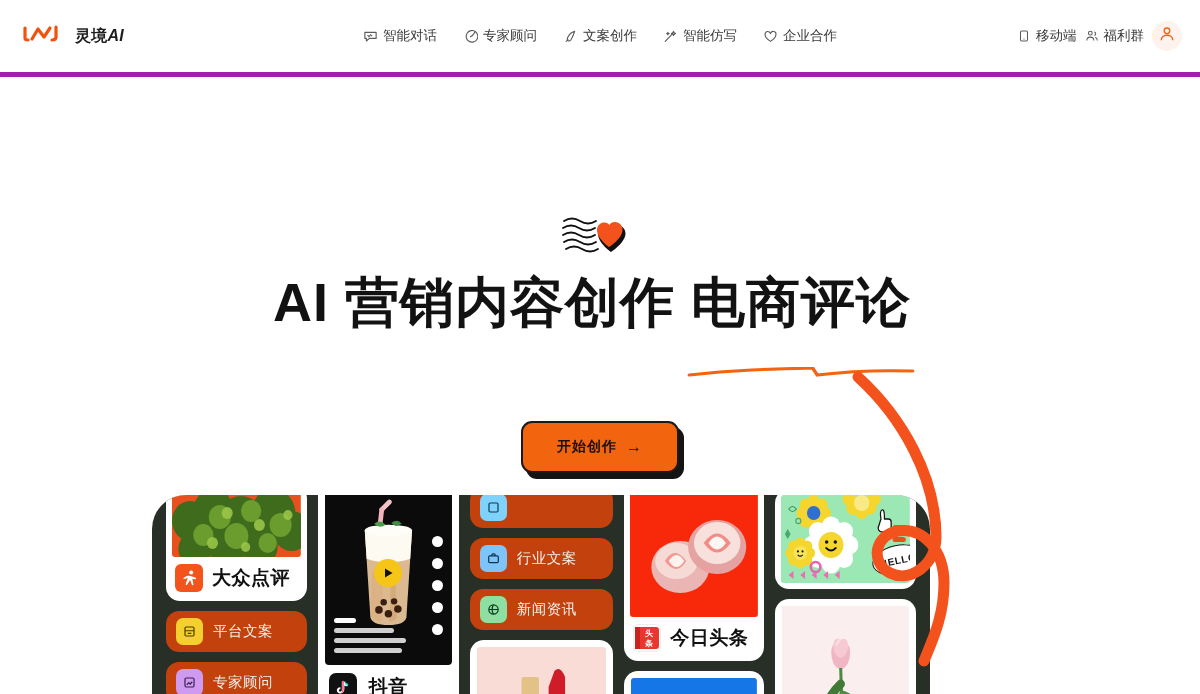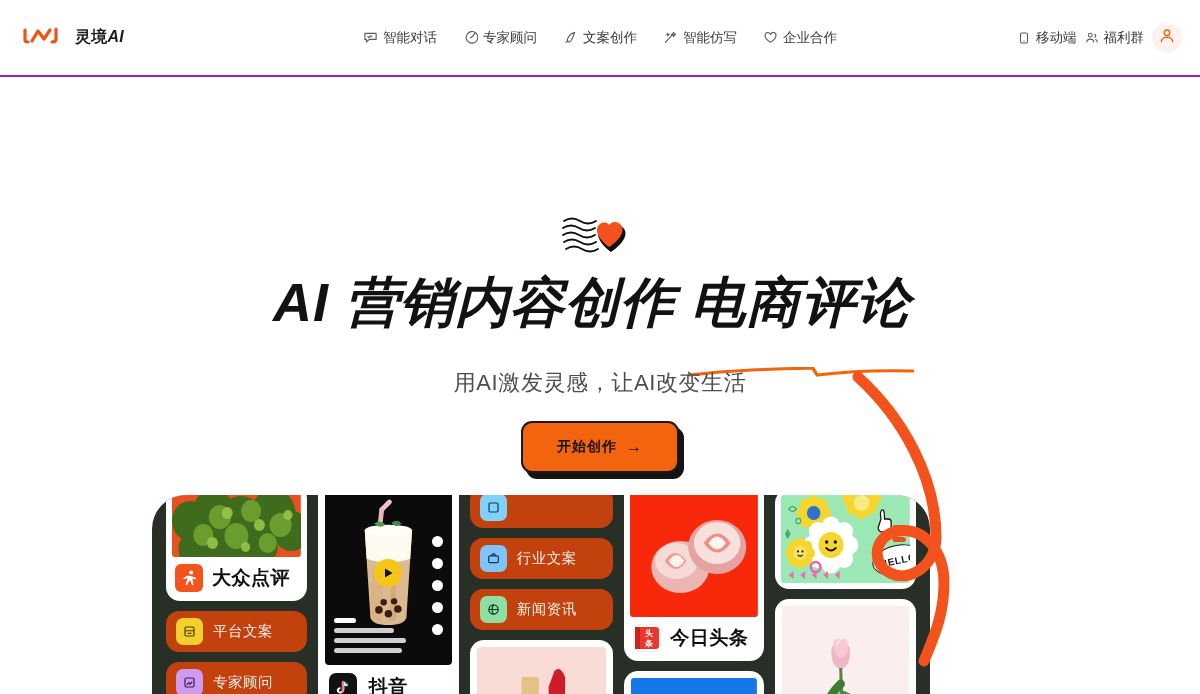--- a/index.html
+++ b/index.html
@@ -6,21 +6,21 @@
   html,body{ width:1200px; height:694px; overflow:hidden; }
   body{
     font-family:"Liberation Sans","DejaVu Sans",sans-serif;
     background:#ffffff; color:#1b1b1b;
     -webkit-font-smoothing:antialiased;
   }
 
   
   .header{
     height:77px; width:100%;
-    border-bottom:2px solid #a21caf;
+    border-bottom:5px solid #a21caf;
     display:flex; align-items:center;
     padding:0 18px 0 22px;
     position:relative; background:#fff;
   }
   .brand{ display:flex; align-items:center; gap:9px; flex:0 0 auto; }
   .brand-mark{ display:block; }
   .brand-name{
     font-size:16px; font-weight:700; letter-spacing:.2px;
     color:#1d1d1f; white-space:nowrap;
   }
@@ -58,21 +58,21 @@
   .heart-wrap{
     position:absolute; left:0; right:0; top:134px;
     display:flex; justify-content:center;
   }
 
   .headline{
     position:absolute; left:0; right:16px; top:196px;
     text-align:center;
     font-size:54px; font-weight:800;
     letter-spacing:1px; color:#121212;
-    line-height:1.08; white-space:nowrap;font-style:italic;
+    line-height:1.08; white-space:nowrap;
   }
   .headline .em{ position:relative; display:inline-block; }
   .headline .em .ul{
     position:absolute; left:-4px; right:-4px; bottom:-12px; height:12px;
   }
 
   .subhead{
     position:absolute; left:0; right:0; top:291px;
     text-align:center; font-size:22px; color:#4c4c52;
     letter-spacing:.6px;
@@ -317,21 +317,20 @@
     <span class="em">
       <span>电商评论</span>
       <span class="ul">
         <svg width="100%" height="12" viewBox="0 0 196 12" preserveAspectRatio="none">
           <path d="M2 8 C40 3 72 2 108 1 L112 8 C140 4 168 3 194 4" stroke="#f2640d" stroke-width="3" fill="none" stroke-linecap="round"></path>
         </svg>
       </span>
     </span>
   </h1>
 
-  <div class="subhead">用AI激发灵感，让AI改变生活</div>
 
   <div class="cta-wrap">
     <button class="cta">
       <span>开始创作</span>
       <span class="arrow">→</span>
     </button>
   </div>
 
   <div class="collage">
     <div class="cols">

